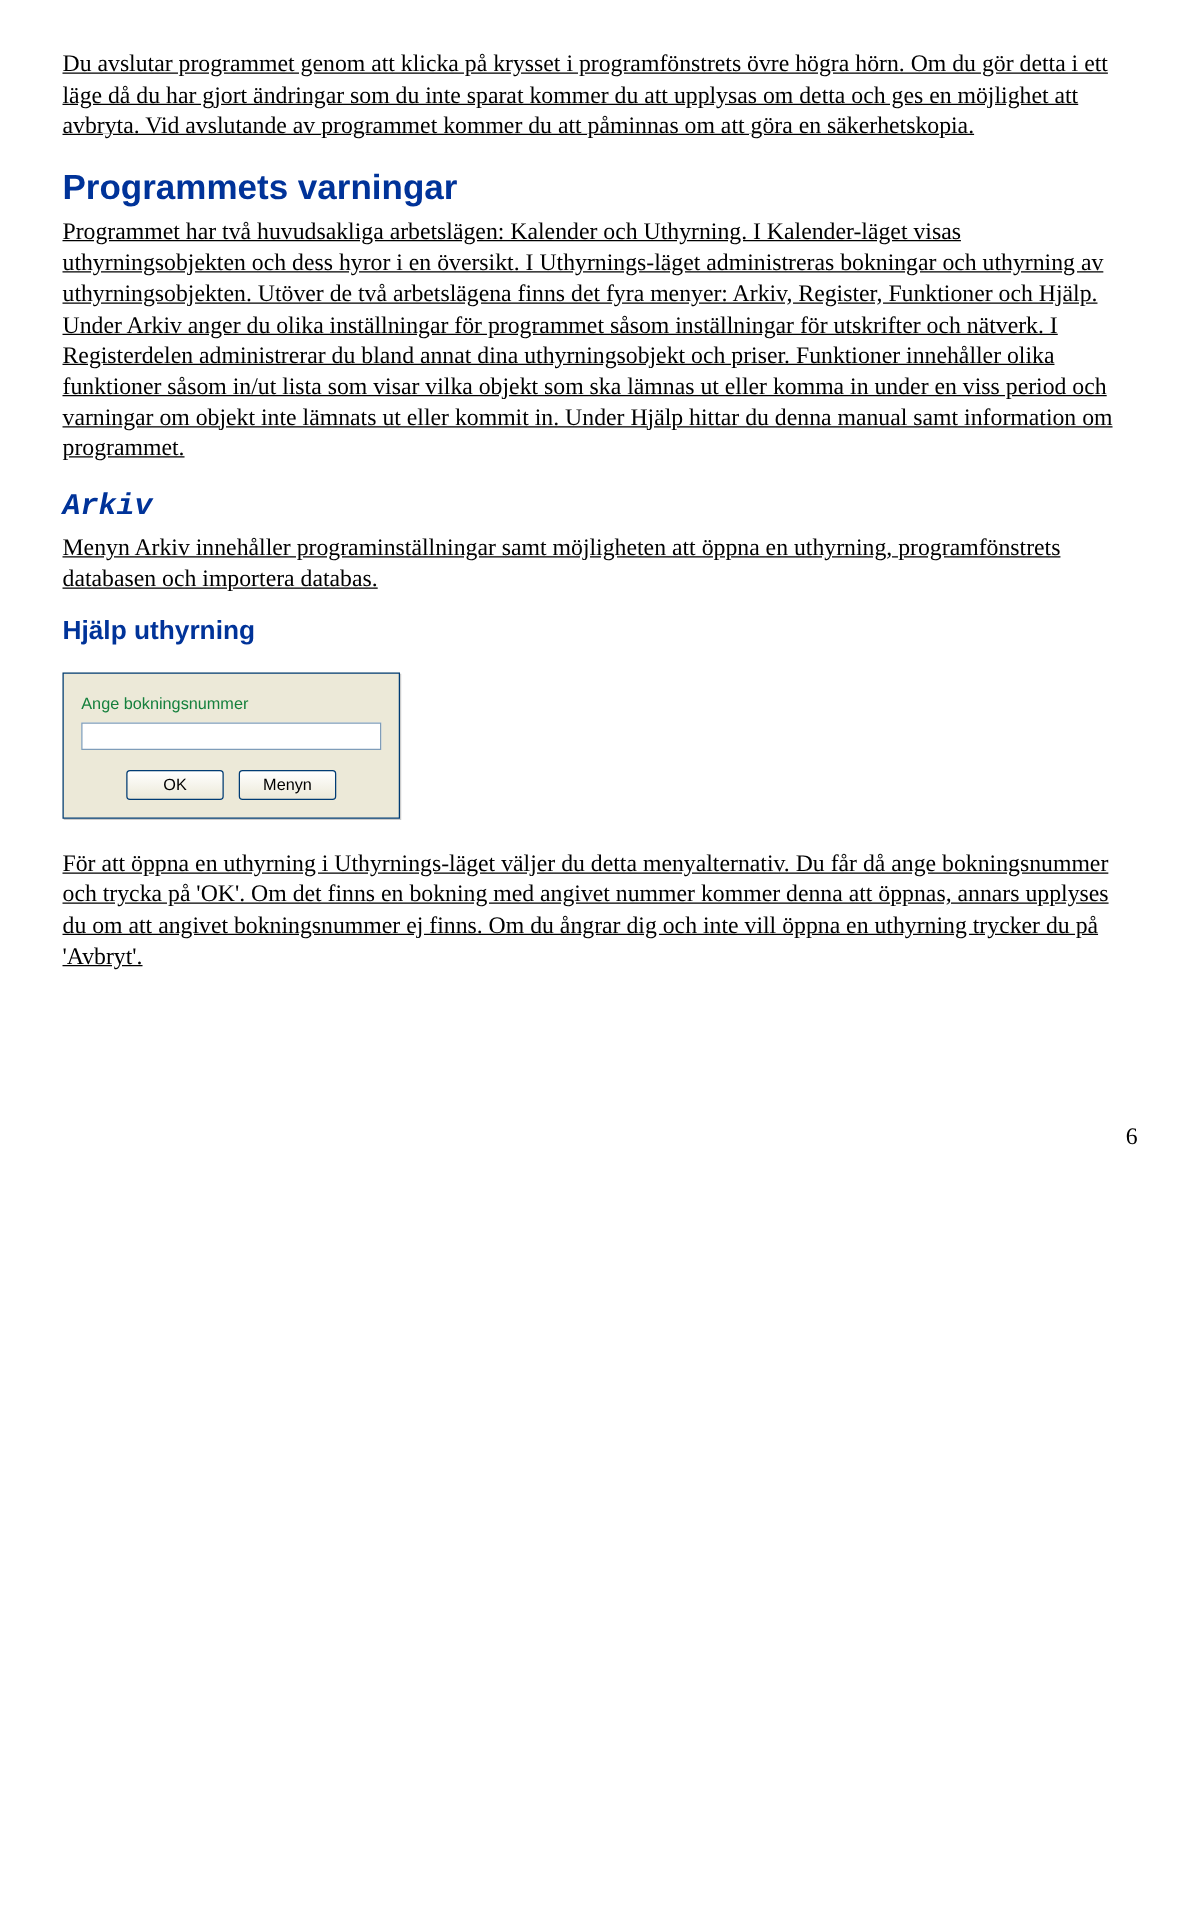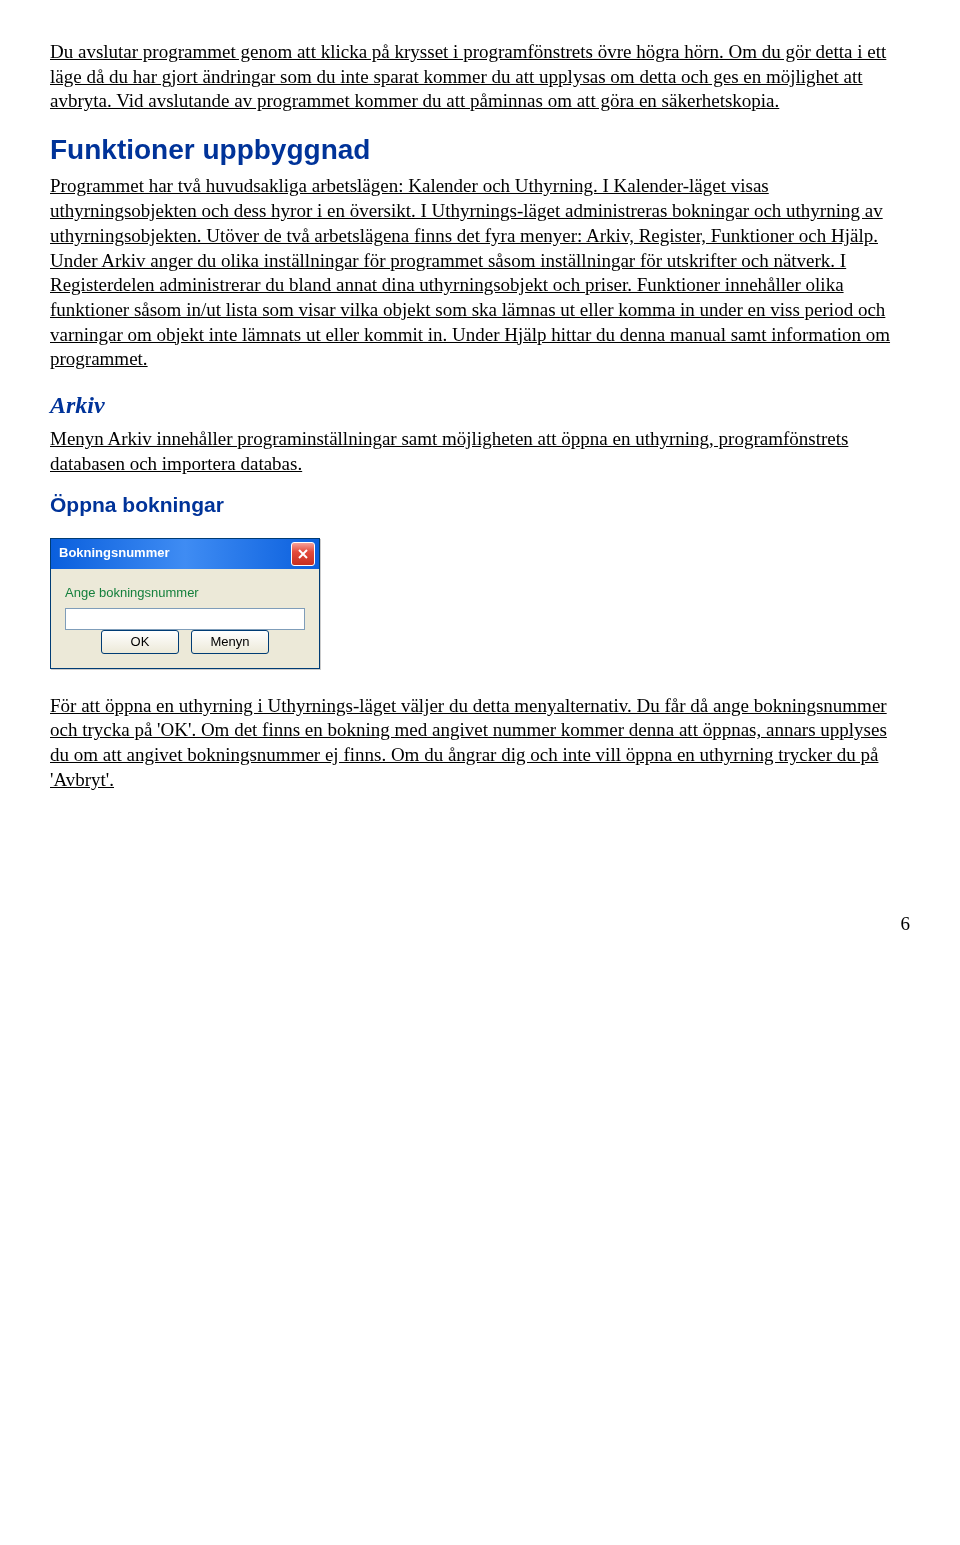--- a/index.html
+++ b/index.html
@@ -18,21 +18,21 @@
     text-decoration: underline;
   }
   h2.blue {
     font-family: Arial, Helvetica, sans-serif;
     color: #003399;
     font-size: 28px;
     font-weight: bold;
     margin: 18px 0 6px 0;
   }
   h2.arkiv {
-    font-family: Liberation Serif, serif;
+    font-family: Liberation Mono, monospace;
     color: #003399;
     font-size: 24px;
     font-weight: bold;
     font-style: italic;
     margin: 18px 0 6px 0;
   }
   h3.oppna {
     font-family: Arial, Helvetica, sans-serif;
     color: #003399;
     font-size: 21px;
@@ -86,20 +86,21 @@
     background: #fff;
     box-sizing: border-box;
     padding: 2px 4px;
     font-family: Tahoma, Arial, sans-serif;
     font-size: 13px;
   }
   .btn-row {
     display: flex;
     gap: 12px;
     justify-content: center;
+    margin-top: 16px;
   }
   .xp-btn {
     min-width: 78px;
     height: 24px;
     border: 1px solid #003c74;
     background: linear-gradient(180deg,#ffffff 0%,#ece9d8 100%);
     border-radius: 3px;
     font-family: Tahoma, Arial, sans-serif;
     font-size: 13px;
     cursor: pointer;
@@ -110,41 +111,32 @@
     text-align: right;
     margin-top: 120px;
     font-size: 19px;
   }
 </style>
 </head>
 <body>
 
 <p class="para">Du avslutar programmet genom att klicka på krysset i programfönstrets övre högra hörn. Om du gör detta i ett läge då du har gjort ändringar som du inte sparat kommer du att upplysas om detta och ges en möjlighet att avbryta. Vid avslutande av programmet kommer du att påminnas om att göra en säkerhetskopia.</p>
 
-<h2 class="blue">Funktioner uppbyggnad</h2>
+<h2 class="blue">Programmets varningar</h2>
 
 <p class="para">Programmet har två huvudsakliga arbetslägen: Kalender och Uthyrning. I Kalender-läget visas uthyrningsobjekten och dess hyror i en översikt. I Uthyrnings-läget administreras bokningar och uthyrning av uthyrningsobjekten.
 Utöver de två arbetslägena finns det fyra menyer: Arkiv, Register, Funktioner och Hjälp. Under Arkiv anger du olika inställningar för programmet såsom inställningar för utskrifter och nätverk. I Registerdelen administrerar du bland annat dina uthyrningsobjekt och priser. Funktioner innehåller olika funktioner såsom in/ut lista som visar vilka objekt som ska lämnas ut eller komma in under en viss period och varningar om objekt inte lämnats ut eller kommit in. Under Hjälp hittar du denna manual samt information om programmet.</p>
 
 <h2 class="arkiv">Arkiv</h2>
 
 <p class="para">Menyn Arkiv innehåller programinställningar samt möjligheten att öppna en uthyrning, programfönstrets databasen och importera databas.</p>
 
-<h3 class="oppna">Öppna bokningar</h3>
+<h3 class="oppna">Hjälp uthyrning</h3>
 
 <div class="dialog">
-  <div class="titlebar">
-    <span>Bokningsnummer</span>
-    <div class="closebtn" aria-label="Close">
-      <svg width="10" height="10" viewBox="0 0 10 10">
-        <line x1="1" y1="1" x2="9" y2="9" stroke="#fff" stroke-width="2"></line>
-        <line x1="9" y1="1" x2="1" y2="9" stroke="#fff" stroke-width="2"></line>
-      </svg>
-    </div>
-  </div>
   <div class="dialog-body">
     <div class="dlg-label">Ange bokningsnummer</div>
     <input type="text" class="dlg-input" value="" style="">
     <div class="btn-row">
       <button class="xp-btn">OK</button>
       <button class="xp-btn">Menyn</button>
     </div>
   </div>
 </div>
 

